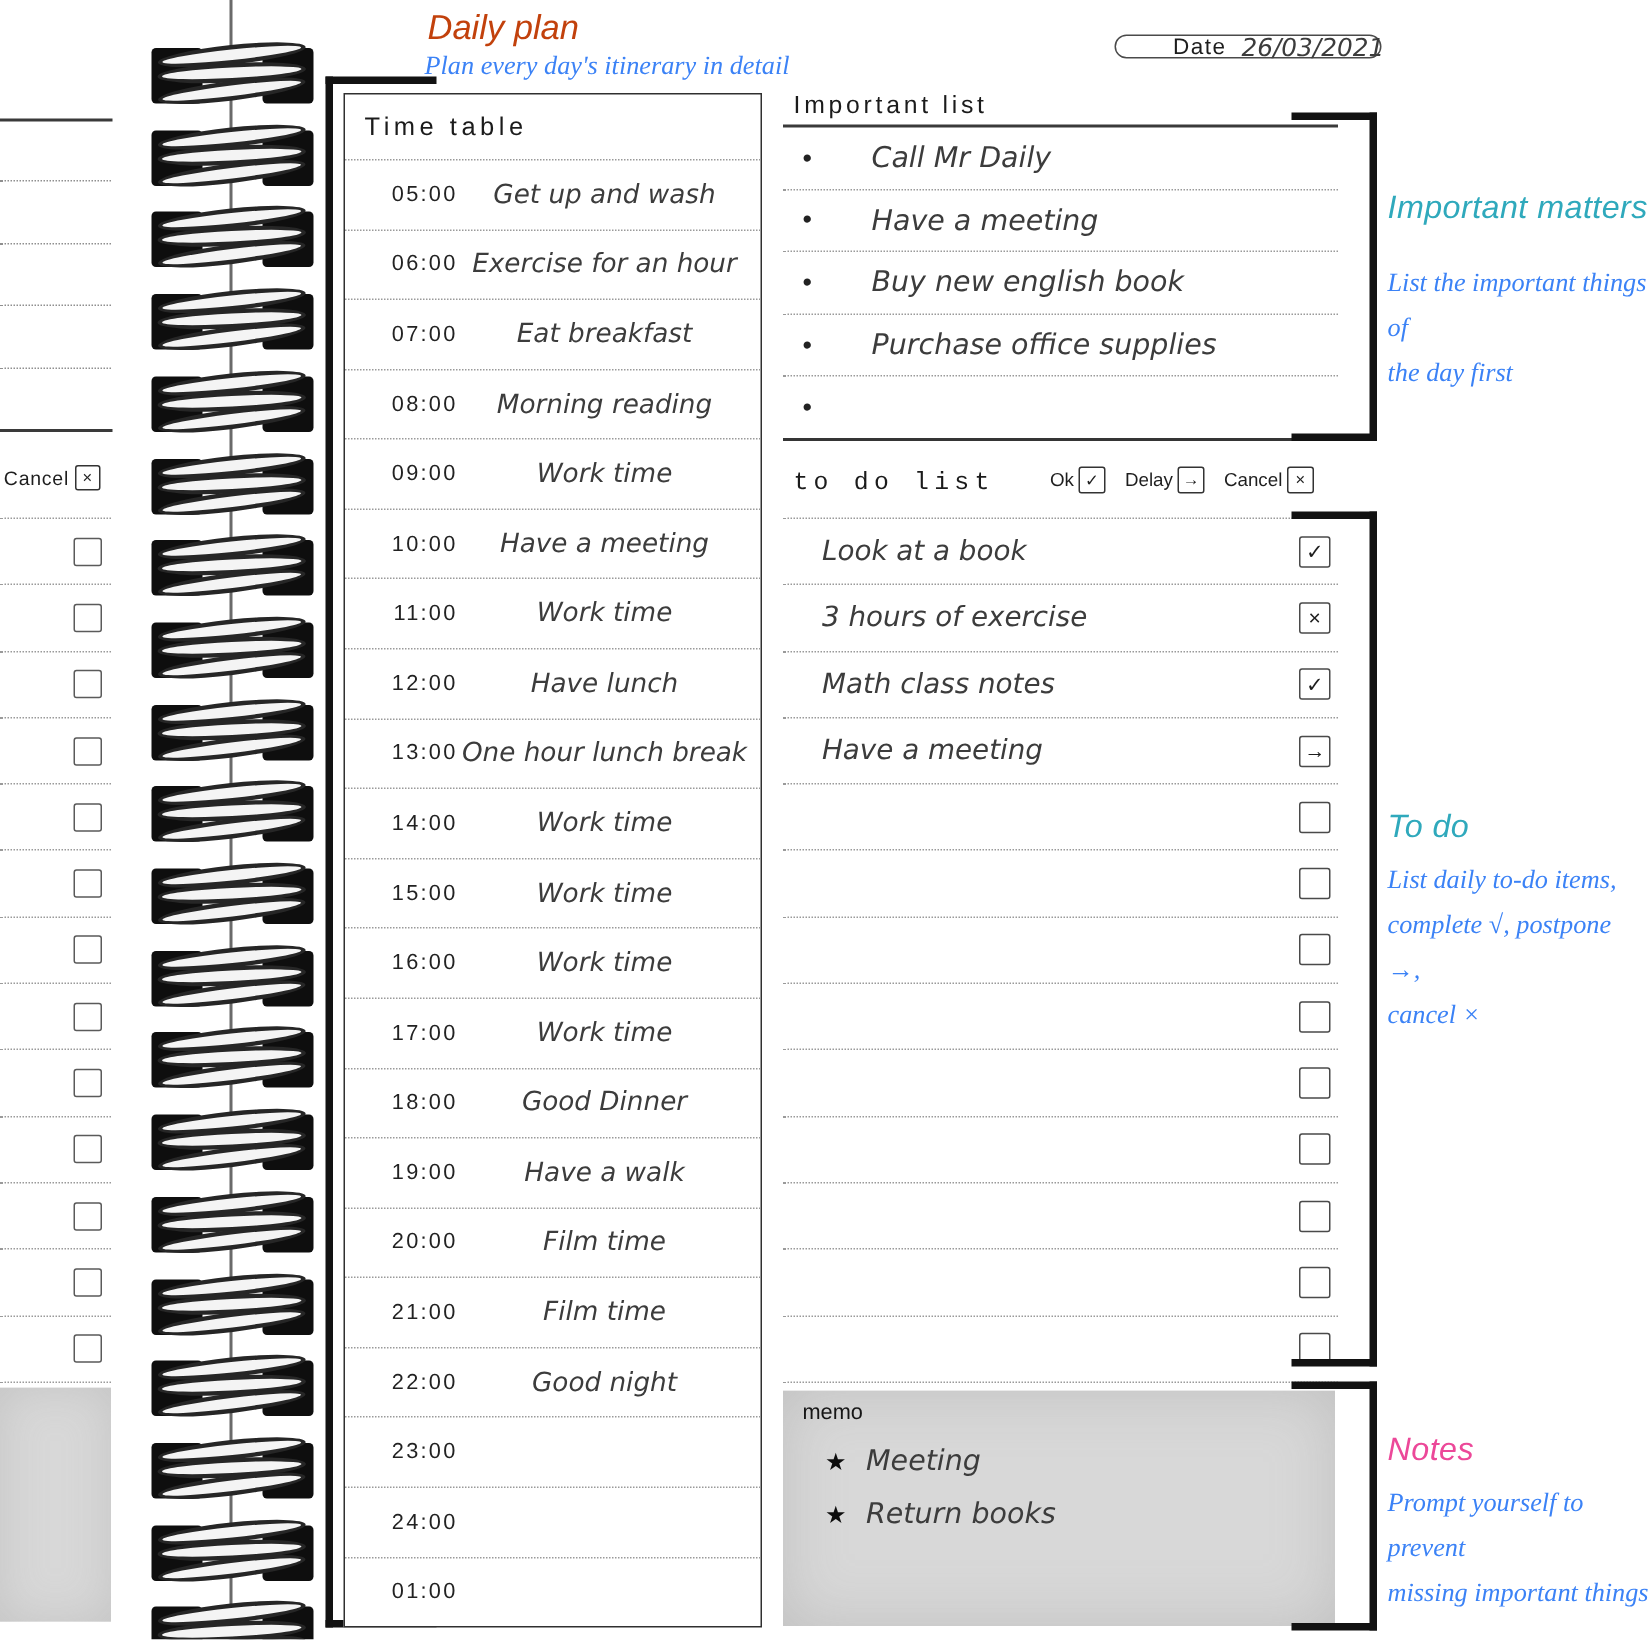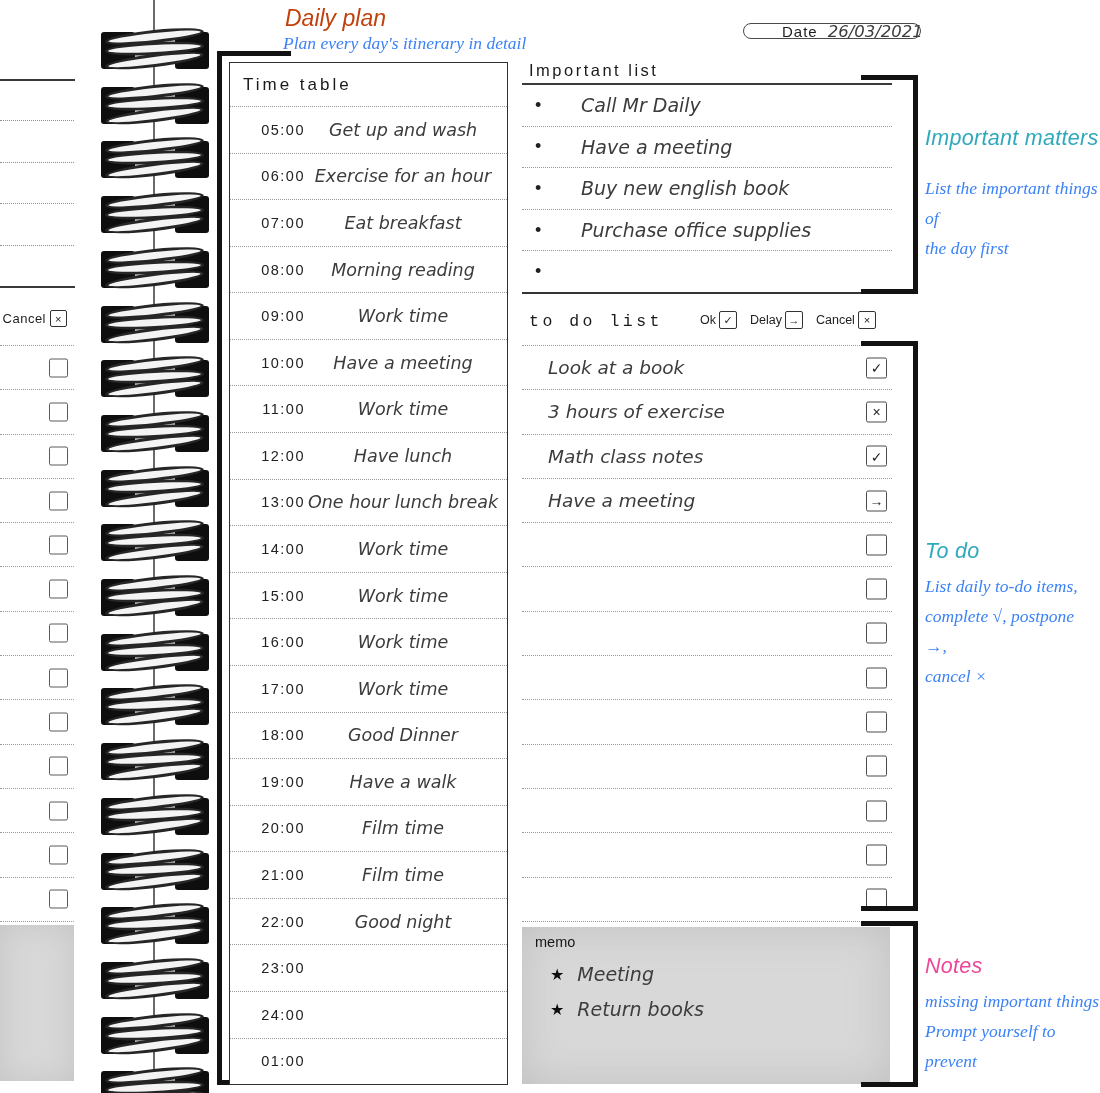--- a/index.html
+++ b/index.html
@@ -516,17 +516,17 @@
 
   <div class="ann-title" style="top: 539px; color: rgb(47, 169, 188);">To do</div>
   <div class="ann-desc serif-it" id="ann-todo-desc" style="top:571px;">
       <div>List daily to-do items,</div>
       <div>complete √, postpone →,</div>
       <div>cancel ×</div>
     </div>
 
   <div class="ann-title" style="top: 954px; color: #ec4899;">Notes</div>
   <div class="ann-desc serif-it" id="ann-notes-desc" style="top:986px;">
+      <div>Prompt yourself to prevent</div>
       <div>missing important things</div>
-      <div>Prompt yourself to prevent</div>
     </div>
 
 </div>
 
 </body></html>

